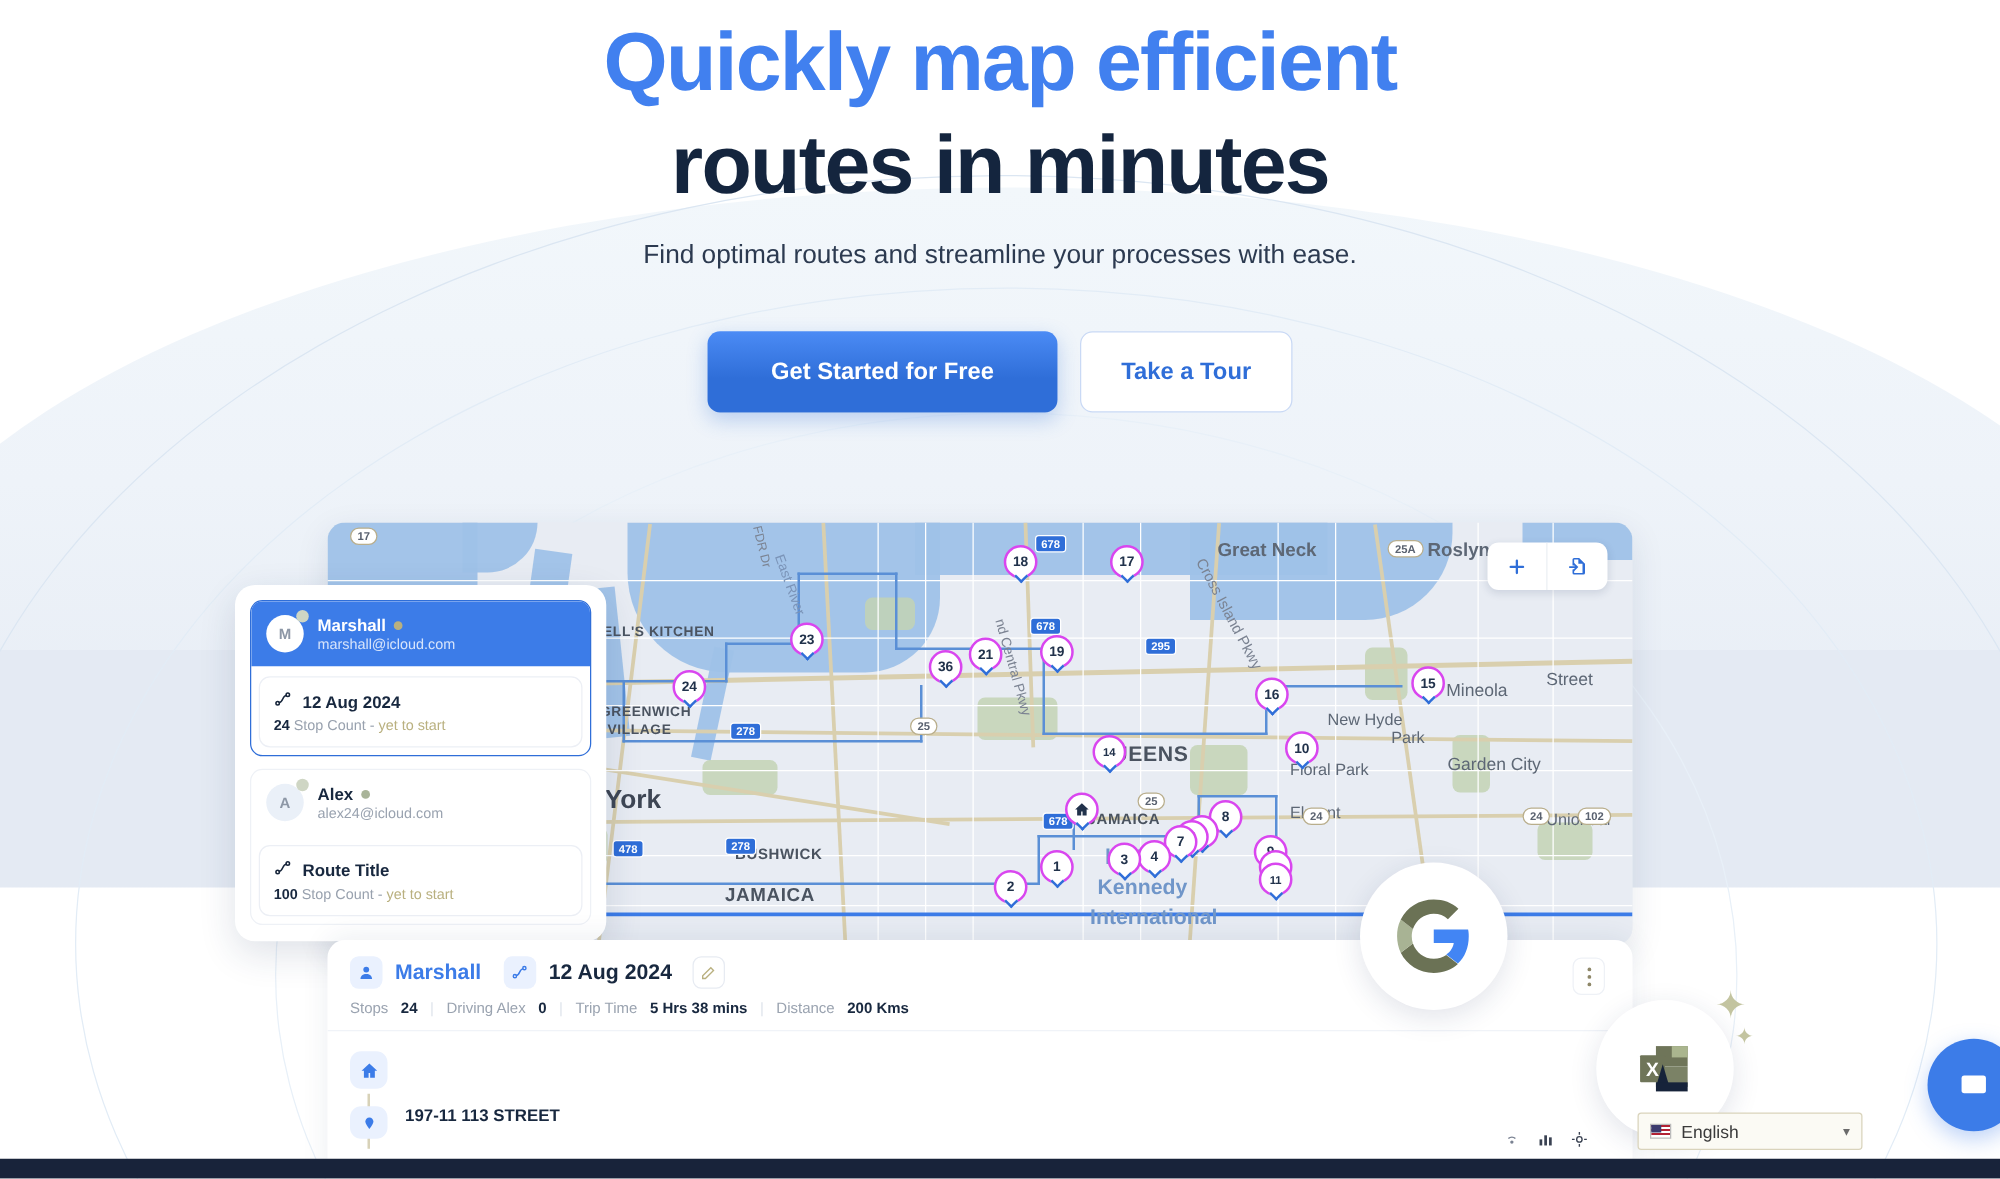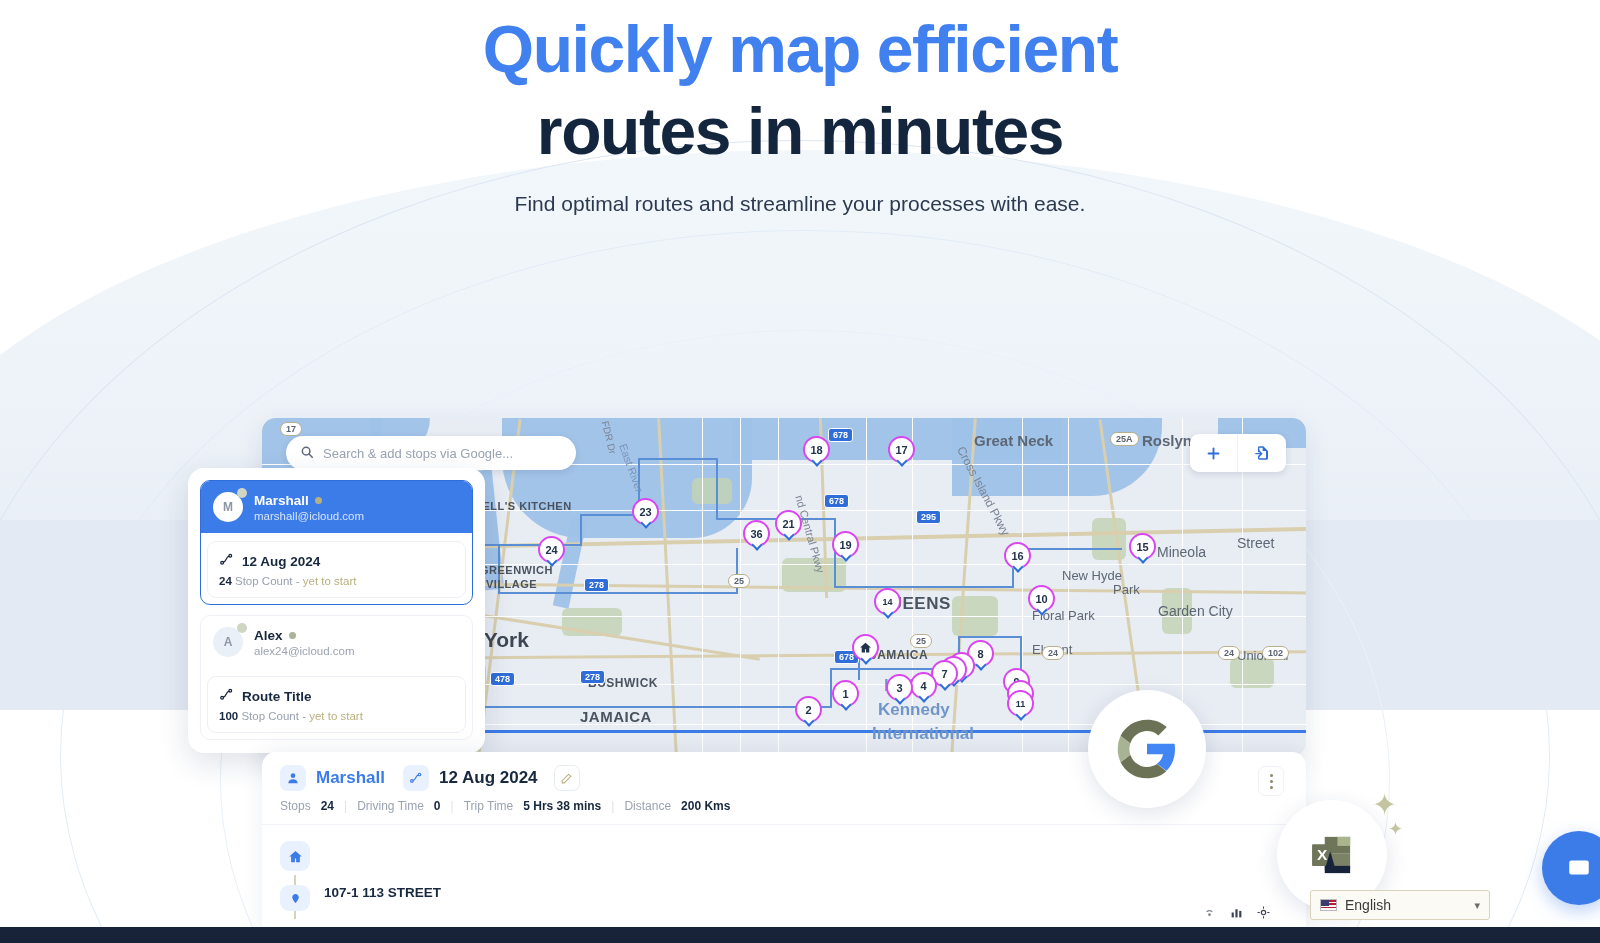--- a/index.html
+++ b/index.html
@@ -317,20 +317,24 @@
   <div class="bg-arc-line arc3"></div>
 
   <div class="hero" style="top:8px;">
     <h1>
       <span class="blue">Quickly map efficient</span><br>
       <span>routes in minutes</span>
     </h1>
     <div class="sub">Find optimal routes and streamline your processes with ease.</div>
   </div>
 
+  <div class="cta-row">
+    <button class="btn btn-primary">Get Started for Free</button>
+    <button class="btn btn-ghost">Take a Tour</button>
+  </div>
 
   <div class="map-card">
     <div class="map-canvas">
 
       <div class="water" style="left:0;top:0;width:120px;height:74px;"></div>
       <div class="water" style="left:108px;top:0;width:60px;height:40px;border-radius:0 0 40px 0;"></div>
       <div class="water" style="left:240px;top:0;width:250px;height:120px;border-radius:0 0 60px 80px;"></div>
       <div class="water" style="left:470px;top:0;width:330px;height:42px;"></div>
       <div class="water" style="left:690px;top:0;width:210px;height:78px;border-radius:0 0 70px 0;"></div>
       <div class="water" style="left:150px;top:22px;width:30px;height:230px;transform:rotate(8deg);"></div>
@@ -458,21 +462,21 @@
           <div class="tail"></div>
         </div>
       <div class="pin" style="left:481px;top:102px;">
           <div class="bubble">36</div>
           <div class="tail"></div>
         </div>
       <div class="pin" style="left:513px;top:92px;">
           <div class="bubble">21</div>
           <div class="tail"></div>
         </div>
-      <div class="pin" style="left:570px;top:90px;margin-top:23px;">
+      <div class="pin" style="left:570px;top:90px;">
           <div class="bubble">19</div>
           <div class="tail"></div>
         </div>
       <div class="pin" style="left:276px;top:118px;">
           <div class="bubble">24</div>
           <div class="tail"></div>
         </div>
       <div class="pin" style="left:742px;top:124px;">
           <div class="bubble">16</div>
           <div class="tail"></div>
@@ -536,29 +540,20 @@
       <div class="pin" style="left:570px;top:262px;">
           <div class="bubble">1</div>
           <div class="tail"></div>
         </div>
       <div class="pin" style="left:533px;top:278px;">
           <div class="bubble">2</div>
           <div class="tail"></div>
         </div>
     </div>
 
-    <div class="map-search">
-      <span>
-        <svg width="14" height="14" viewBox="0 0 24 24" fill="none" stroke="#5e6878" stroke-width="2.6">
-          <circle cx="10.5" cy="10.5" r="6.5"></circle>
-            <line x1="15.5" y1="15.5" x2="21" y2="21" stroke-linecap="round"></line>
-        </svg>
-      </span>
-      <span>Search &amp; add stops via Google...</span>
-    </div>
 
     <div class="map-tools">
       <div class="map-tool">
         <svg width="17" height="17" viewBox="0 0 24 24" stroke="#2f6ed8" stroke-width="2.6" stroke-linecap="round">
           <line x1="12" y1="5" x2="12" y2="19"></line>
             <line x1="5" y1="12" x2="19" y2="12"></line>
         </svg>
       </div>
       <div class="map-tool">
         <svg width="16" height="16" viewBox="0 0 24 24" fill="#2f6ed8">
@@ -666,21 +661,21 @@
         <i></i>
         <i></i>
         <i></i>
       </div>
     </div>
 
     <div class="stats">
       <span>Stops</span>
       <b>24</b>
       <span class="sep">|</span>
-      <span>Driving Time</span>
+      <span>Driving Alex</span>
       <b>0</b>
       <span class="sep">|</span>
       <span>Trip Time</span>
       <b>5 Hrs 38 mins</b>
       <span class="sep">|</span>
       <span>Distance</span>
       <b>200 Kms</b>
     </div>
 
     <div class="stop-item">
@@ -692,21 +687,21 @@
       <div class="timeline"></div>
     </div>
 
     <div class="stop-item second">
       <div class="stop-ico small">
         <svg width="11" height="11" viewBox="0 0 24 24" fill="#3c7ce8">
             <path d="M12 2C8 2 5 5 5 9c0 5 7 13 7 13s7-8 7-13c0-4-3-7-7-7z"></path>
           </svg>
       </div>
       <div>
-        <div class="stop-addr">107-1 113 STREET</div>
+        <div class="stop-addr">197-11 113 STREET</div>
       </div>
     </div>
   </div>
 
   <div class="g-circle">
     <svg width="64" height="64" viewBox="0 0 48 48">
       <path fill="#4285F4" d="M45 24c0-1.6-.1-2.7-.4-4H24v8h12c-.2 2-1.6 5-4.5 7l7 5.4C42.6 36.6 45 30.9 45 24z"></path>
       <path fill="#6b7255" d="M24 46c5.9 0 10.9-2 14.5-5.3l-7-5.4C29.6 36.6 27 37.5 24 37.5c-5.8 0-10.7-3.9-12.5-9.2l-7.3 5.6C7.9 41.3 15.3 46 24 46z"></path>
       <path fill="#a8b394" d="M11.5 28.3A13.5 13.5 0 0 1 10.8 24c0-1.5.3-3 .7-4.3l-7.3-5.7A22 22 0 0 0 2 24c0 3.5.8 6.9 2.2 9.9z"></path>
       <path fill="#6b7255" d="M24 10.5c3.3 0 6.2 1.1 8.5 3.3l6.3-6.3C34.9 3.9 29.9 2 24 2 15.3 2 7.9 6.7 4.2 14l7.3 5.7c1.8-5.3 6.7-9.2 12.5-9.2z"></path>

